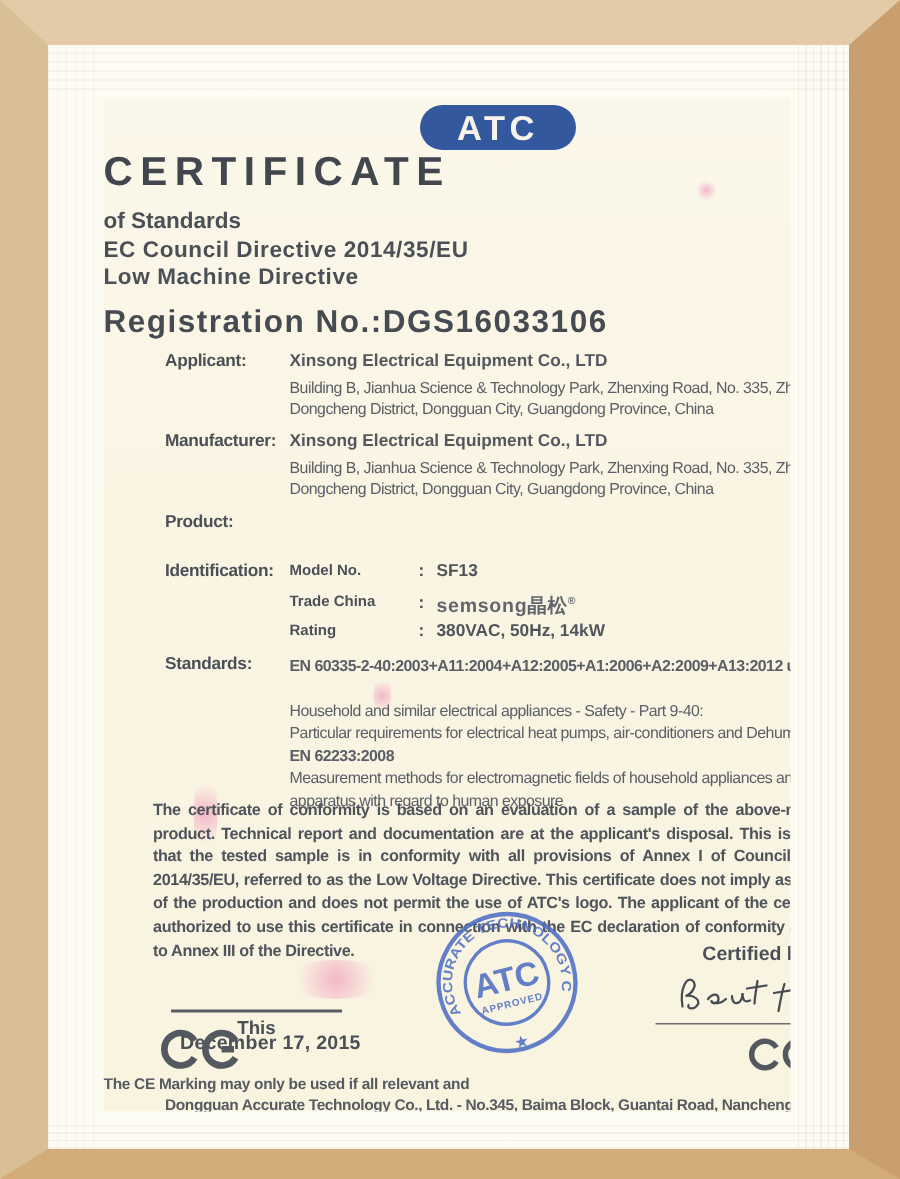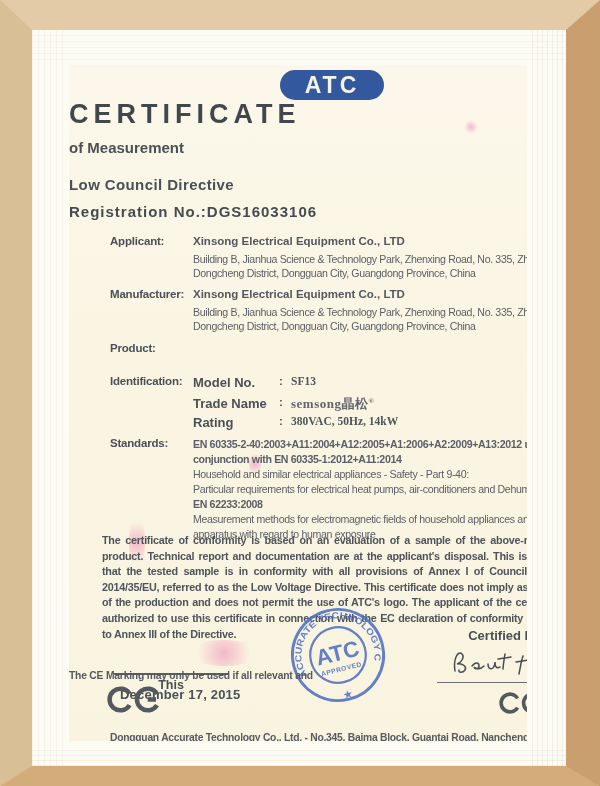--- a/index.html
+++ b/index.html
@@ -44,100 +44,100 @@
   
   .atc-pill{
     left:211px;top:5px;width:104px;height:30px;border-radius:15px;
     background:#33589e;color:#f6f4ea;font-weight:bold;font-size:23px;
     letter-spacing:3px;text-align:center;line-height:30px;
   }
   .cert-title{top:34px;font-size:27px;font-weight:bold;letter-spacing:5px;color:#42474e;}
   .sub1{top:74px;font-size:15px;font-weight:bold;color:#4b5057;}
   .sub2{top:93px;font-size:15px;font-weight:bold;color:#4b5057;letter-spacing:.4px;}
   .sub3{top:111px;font-size:15px;font-weight:bold;color:#4b5057;letter-spacing:.4px;}
-  .reg{top:138px;font-size:15px;font-weight:bold;color:#464b52;letter-spacing:1px;}
+  .reg{top:138px;font-size:21px;font-weight:bold;color:#464b52;letter-spacing:1px;}
 
   
   .lbl{left:41px;width:86px;font-size:11.5px;font-weight:bold;color:#4b5057;letter-spacing:-.2px;}
   .val{left:124px;width:400px;font-size:11.5px;color:#53575e;}
   .bold{font-weight:bold;}
   .addr{font-size:10.6px;letter-spacing:-.35px;line-height:14px;color:#5a5e66;width:398px;}
-  .subname{left:124px;width:90px;font-size:13px;font-weight:bold;color:#4b5057;}
+  .subname{left:124px;width:90px;font-size:10px;font-weight:bold;color:#4b5057;}
   .subcolon{left:210px;font-size:11.5px;font-weight:bold;color:#4b5057;}
-  .subval{left:222px;font-size:11.5px;font-weight:bold;color:#50545b;font-family:Liberation Serif, serif;}
+  .subval{left:222px;font-size:11.5px;font-weight:bold;color:#50545b;}
   .brand{font-size:13px;font-weight:bold;letter-spacing:.5px;color:#61656c;}
   .brand sup{font-size:7px;}
   .stdline{left:124px;width:402px;font-size:10.6px;letter-spacing:-.35px;line-height:15px;color:#5a5e66;}
   .nw{white-space:nowrap;}
 
   .declaration{
     left:33px;top:468px;width:474px;margin:0;
     font-size:10.8px;font-weight:bold;letter-spacing:-.25px;line-height:15.6px;
     text-align:justify;color:#4f545b;
   }
 
   
   .certified{left:380px;top:563px;width:110px;text-align:center;font-size:13px;font-weight:bold;color:#4b5057;}
   .sigline{left:368px;top:617px;width:140px;height:1px;background:#6a6e74;}
   .dateval{left:51px;top:622px;font-size:13px;font-weight:bold;color:#4b5057;letter-spacing:.2px;}
   .dateline{left:45px;top:608px;width:114px;height:1.5px;background:#5a5e64;}
   .datelbl{left:45px;top:613px;width:114px;text-align:center;font-size:12.5px;font-weight:bold;color:#4b5057;}
   .stamp{left:219px;top:540px;width:100px;height:100px;transform:rotate(-14deg);opacity:.88;}
 
   
-  .ce-note{top:604px;font-size:10.3px;font-weight:bold;color:#565a61;line-height:13px;letter-spacing:-.2px;}
+  .ce-note{top:652px;font-size:10.3px;font-weight:bold;color:#565a61;line-height:13px;letter-spacing:-.2px;}
   .company{left:41px;top:666px;width:472px;font-size:10.3px;font-weight:bold;color:#565a61;line-height:13.5px;letter-spacing:-.25px;}
 </style>
 </head>
 <body>
 
 <div class="frame">
   <div class="paper">
     <div class="inner">
 
       <div class="smudge" style="left:120px;top:575px;width:70px;height:26px;"></div>
       <div class="smudge" style="left:60px;top:450px;width:16px;height:55px;"></div>
       <div class="smudge" style="left:395px;top:55px;width:14px;height:14px;"></div>
       <div class="smudge" style="left:180px;top:385px;width:12px;height:28px;"></div>
 
       <div class="abs atc-pill">
         <span>ATC</span>
       </div>
       <div class="abs center cert-title">CERTIFICATE</div>
-      <div class="abs center sub1">of Measurement</div>
-      <div class="abs center sub3">Low Council Directive</div>
+      <div class="abs center sub1">of Standards</div>
+      <div class="abs center sub2">EC Council Directive 2014/35/EU</div>
+      <div class="abs center sub3">Low Machine Directive</div>
       <div class="abs center reg">Registration No.:DGS16033106</div>
 
       <div class="abs lbl" style="top:170px">Applicant:</div>
       <div class="abs val bold" style="top:170px">Xinsong Electrical Equipment Co., LTD</div>
       <div class="abs val addr" style="top:187px">Building B, Jianhua Science &amp; Technology Park, Zhenxing Road, No. 335, Zhushan, Dongcheng District, Dongguan City, Guangdong Province, China</div>
 
       <div class="abs lbl" style="top:223px">Manufacturer:</div>
       <div class="abs val bold" style="top:223px">Xinsong Electrical Equipment Co., LTD</div>
       <div class="abs val addr" style="top:240px">Building B, Jianhua Science &amp; Technology Park, Zhenxing Road, No. 335, Zhushan, Dongcheng District, Dongguan City, Guangdong Province, China</div>
 
       <div class="abs lbl" style="top:277px">Product:</div>
 
       <div class="abs lbl" style="top:310px">Identification:</div>
 
       <div class="abs subname" style="top:310px">Model No.</div>
       <div class="abs subcolon" style="top:310px">:</div>
       <div class="abs subval" style="top:310px">SF13</div>
 
-      <div class="abs subname" style="top:331px">Trade Name</div>
+      <div class="abs subname" style="top:331px">Trade China</div>
       <div class="abs subcolon" style="top:331px">:</div>
       <div class="abs subval brand" style="top:330px"><span>semsong晶松</span><sup>®</sup></div>
 
       <div class="abs subname" style="top:350px">Rating</div>
       <div class="abs subcolon" style="top:350px">:</div>
       <div class="abs subval" style="top:350px">380VAC, 50Hz, 14kW</div>
 
       <div class="abs lbl" style="top:372px">Standards:</div>
       <div class="abs stdline bold nw" style="top:372px">EN 60335-2-40:2003+A11:2004+A12:2005+A1:2006+A2:2009+A13:2012 used in</div>
-      <div class="abs stdline bold nw" style="top:387px">conjunction with EN 60335-1:2012+A11:2014</div>
       <div class="abs stdline nw" style="top:402px">Household and similar electrical appliances - Safety - Part 9-40:</div>
       <div class="abs stdline nw" style="top:417px">Particular requirements for electrical heat pumps, air-conditioners and Dehumidifiers</div>
       <div class="abs stdline bold nw" style="top:432px">EN 62233:2008</div>
       <div class="abs stdline" style="top:447px">Measurement methods for electromagnetic fields of household appliances and similar apparatus with regard to human exposure</div>
 
       <p class="abs declaration">The certificate of conformity is based on an evaluation of a sample of the above-mentioned product. Technical report and documentation are at the applicant's disposal. This is to certify that the tested sample is in conformity with all provisions of Annex I of Council Directive 2014/35/EU, referred to as the Low Voltage Directive. This certificate does not imply assessment of the production and does not permit the use of ATC's logo. The applicant of the certificate is authorized to use this certificate in connection with the EC declaration of conformity according to Annex III of the Directive.</p>
 
       <svg class="abs stamp" viewBox="0 0 90 90">
         <defs>
           <path id="ringPath" d="M 14 56.3 A 33 33 0 1 1 76 56.3"></path>

